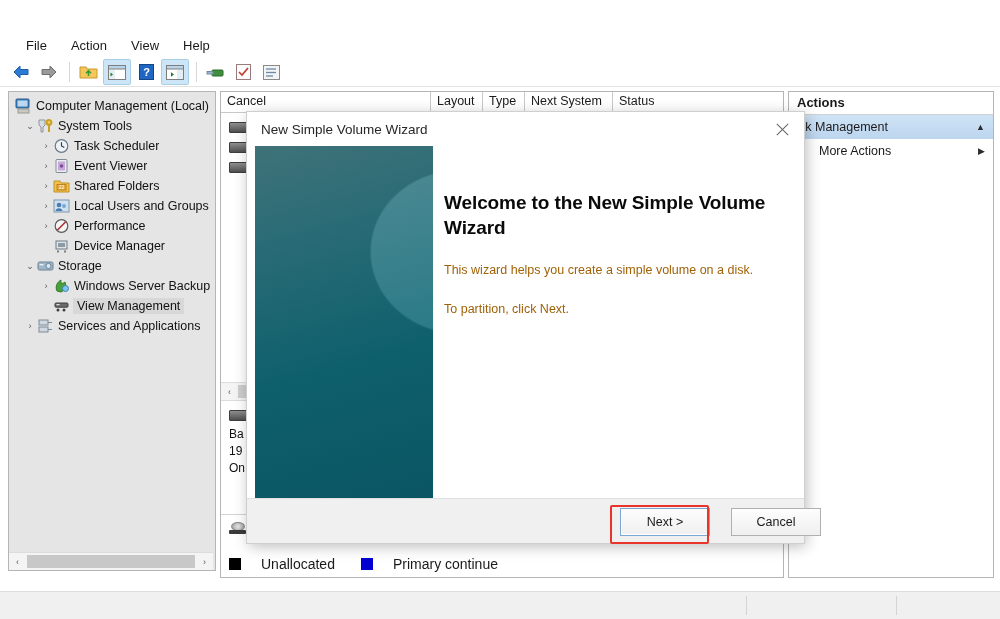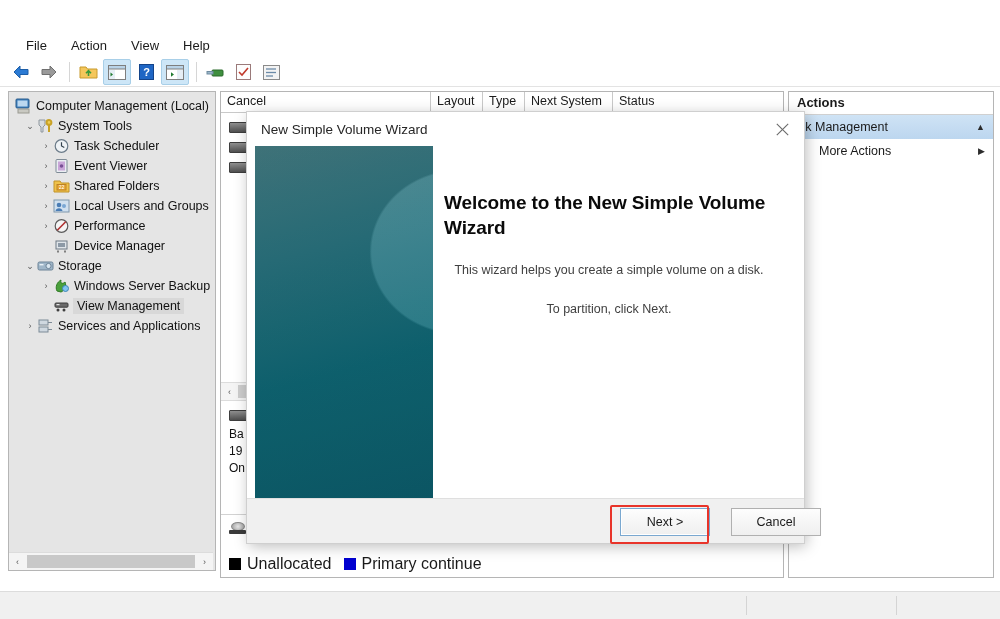--- a/index.html
+++ b/index.html
@@ -62,21 +62,21 @@
   .disk-row{display:flex;padding:8px 0 0 8px;}
   .disk-meta{width:96px;font-size:12px;line-height:17px;color:#111;}
   .disk-meta .dic{width:17px;height:9px;background:linear-gradient(#8f8f8f,#4f4f4f);border:1px solid #3d3d3d;border-radius:1px;margin-bottom:5px;}
   .cd-strip{position:absolute;left:0;bottom:36px;width:560px;height:26px;border-top:1px solid #d2d2d2;display:flex;align-items:center;padding-left:8px;gap:7px;}
   .cd-ic{width:17px;height:13px;position:relative;}
   .cd-ic .d{position:absolute;left:2px;top:0;width:12px;height:7px;background:radial-gradient(circle at 50% 50%,#e9e9e9,#9a9a9a);border:1px solid #8a8a8a;border-radius:50%;}
   .cd-ic .t{position:absolute;left:0;top:8px;width:17px;height:4px;background:#3a3a3a;border-radius:1px;}
   .cd-name{font-weight:bold;font-size:12.5px;}
   .cd-divider{width:1px;height:16px;background:#c4c4c4;margin-left:6px;}
   .cd-chev{position:absolute;right:8px;color:#555;font-size:10px;}
-  .legend{position:absolute;left:0;bottom:2px;width:560px;height:22px;display:flex;align-items:center;padding-left:8px;gap:6px;font-size:16px;}
+  .legend{position:absolute;left:0;bottom:2px;width:560px;height:22px;display:flex;align-items:center;padding-left:8px;gap:20px;font-size:14px;}
   .sw{width:12px;height:12px;display:inline-block;}
   .sw.black{background:#000;}
   .sw.blue{background:#0000d0;}
 
   
   .actions-pane{position:absolute;left:788px;top:3px;width:204px;height:485px;background:#ffffff;border:1px solid #b5b5b5;overflow:hidden;}
   .act-title{font-weight:bold;font-size:13px;padding:3px 0 0 8px;height:19px;border-bottom:1px solid #d0d0d0;}
   .act-item{height:24px;display:flex;align-items:center;padding:0 8px 0 10px;font-size:12.5px;}
   .act-item.head{background:linear-gradient(#cfe3f5,#bcd6ef);}
   .act-item .sp{flex:1;}
@@ -93,21 +93,21 @@
   .dlg-title{height:34px;display:flex;align-items:center;padding-left:14px;font-size:13.5px;color:#262626;}
   .dlg-close{position:absolute;right:0;top:0;width:44px;height:34px;display:flex;align-items:center;justify-content:center;color:#555;}
   .dlg-body{position:absolute;left:0;top:34px;width:557px;height:353px;background:#fff;}
   .banner{position:absolute;left:8px;top:0;width:178px;height:353px;
           background:
             radial-gradient(130% 60% at 115% 30%, rgba(255,255,255,0.10) 0 38%, rgba(0,0,0,0.10) 39% 100%),
             linear-gradient(165deg,#467f86 0%, #2a7682 30%, #0f6a78 62%, #0c5f6e 100%);
   }
   .dlg-text{position:absolute;left:197px;top:44px;width:330px;}
   .dlg-h1{font-size:19px;font-weight:bold;line-height:25px;color:#0a0a0a;letter-spacing:-.1px;}
-  .dlg-p{font-size:12.5px;color:#404040;margin-top:22px;line-height:17px;text-align:center;}
+  .dlg-p{font-size:12.5px;color:#a16207;margin-top:22px;line-height:17px;}
   .dlg-foot{position:absolute;left:0;bottom:0;width:557px;height:44px;background:#f0f0f0;border-top:1px solid #dfdfdf;}
   .btn{position:absolute;top:9px;height:26px;width:88px;font-size:12.5px;display:flex;align-items:center;justify-content:center;
        background:linear-gradient(#fdfdfd,#efefef);border:1px solid #b0b0b0;}
   .btn.disabled{color:#a4a4a4;background:#e4e4e4;border:1px solid #dcdcdc;}
   .btn.primary{border:1px solid #7aa8d0;box-shadow:inset 0 0 0 1px #ffffff;}
   .red-box{position:absolute;left:610px;top:505px;width:95px;height:35px;border:2px solid #e8342a;border-radius:2px;pointer-events:none;}
 </style>
 </head>
 <body>
 

